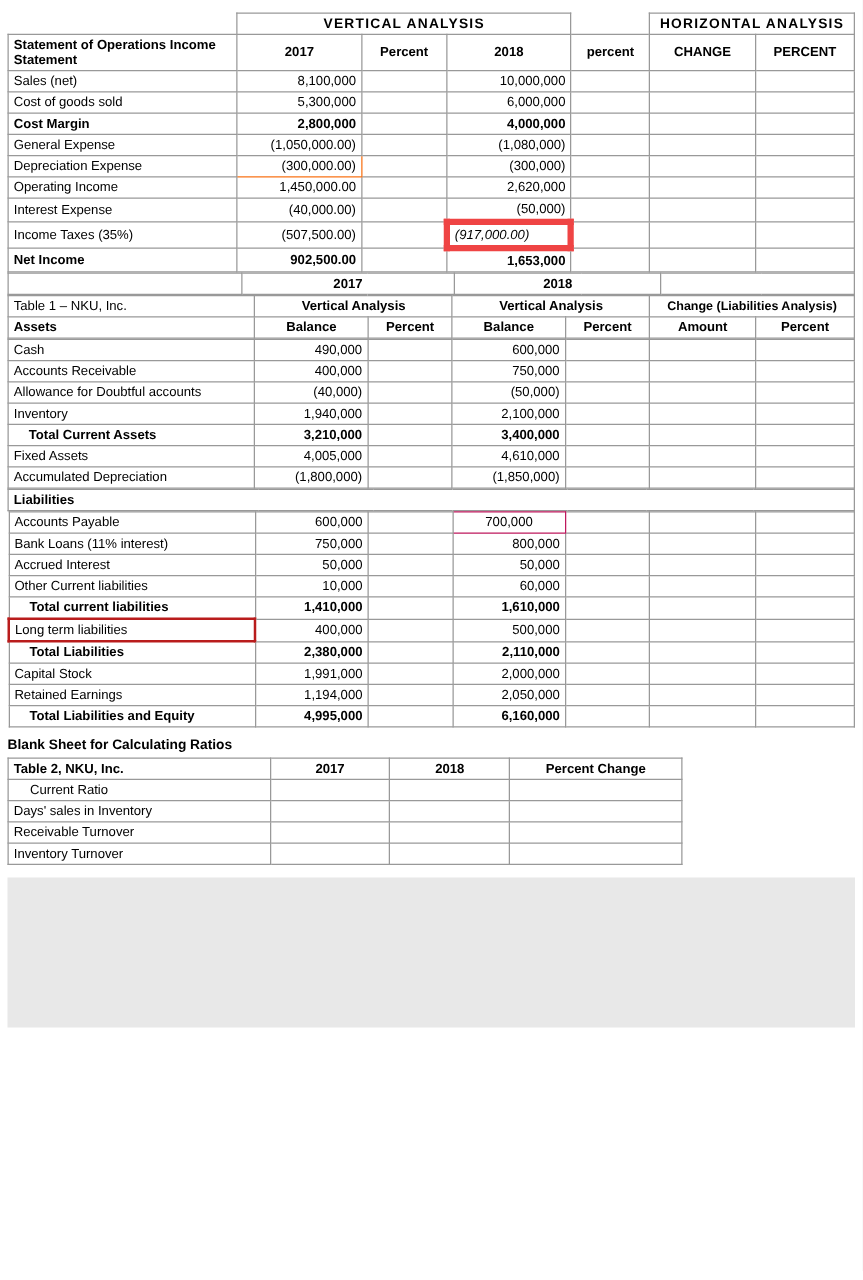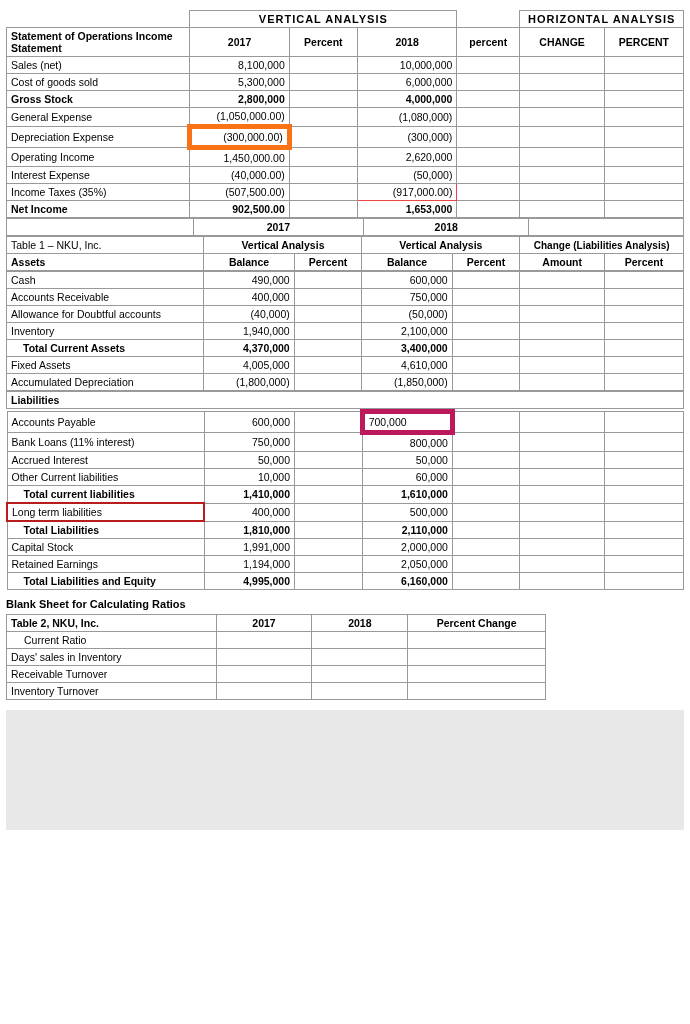--- a/index.html
+++ b/index.html
@@ -88,40 +88,40 @@
         <tr>
     <td style="border:1px solid #999;">Cost of goods sold</td>
     <td style="text-align:right; border:1px solid #999;">5,300,000</td>
     <td style="border:1px solid #999;"></td>
     <td style="text-align:right; border:1px solid #999;">6,000,000</td>
     <td style="border:1px solid #999;"></td>
     <td style="border:1px solid #999;"></td>
     <td style="border:1px solid #999;"></td>
   </tr>
         <tr>
-    <td style="border:1px solid #999;font-weight:bold;">Gross Stock</td>
+    <td style="border:1px solid #999;font-weight:bold;">Cost Margin</td>
     <td style="text-align:right; border:1px solid #999;font-weight:bold;">2,800,000</td>
     <td style="border:1px solid #999;"></td>
     <td style="text-align:right; border:1px solid #999;font-weight:bold;">4,000,000</td>
     <td style="border:1px solid #999;"></td>
     <td style="border:1px solid #999;"></td>
     <td style="border:1px solid #999;"></td>
   </tr>
         <tr>
     <td style="border:1px solid #999;">General Expense</td>
     <td style="text-align:right; border:1px solid #999;">(1,050,000.00)</td>
     <td style="border:1px solid #999;"></td>
     <td style="text-align:right; border:1px solid #999;">(1,080,000)</td>
     <td style="border:1px solid #999;"></td>
     <td style="border:1px solid #999;"></td>
     <td style="border:1px solid #999;"></td>
   </tr>
         <tr>
     <td style="border:1px solid #999;">Depreciation Expense</td>
-    <td style="text-align:right; border:5px solid #f97316;">(300,000.00)</td>
+    <td style="text-align:right; border:1px solid #f97316;">(300,000.00)</td>
     <td style="border:1px solid #999;"></td>
     <td style="text-align:right; border:1px solid #999;">(300,000)</td>
     <td style="border:1px solid #999;"></td>
     <td style="border:1px solid #999;"></td>
     <td style="border:1px solid #999;"></td>
   </tr>
         <tr>
     <td style="border:1px solid #999;">Operating Income</td>
     <td style="text-align:right; border:1px solid #999;">1,450,000.00</td>
     <td style="border:1px solid #999;"></td>
@@ -136,21 +136,21 @@
     <td style="border:1px solid #999;"></td>
     <td style="text-align:right; border:1px solid #999;">(50,000)</td>
     <td style="border:1px solid #999;"></td>
     <td style="border:1px solid #999;"></td>
     <td style="border:1px solid #999;"></td>
   </tr>
         <tr>
     <td style="border:1px solid #999;">Income Taxes (35%)</td>
     <td style="text-align:right; border:1px solid #999;">(507,500.00)</td>
     <td style="border:1px solid #999;"></td>
-    <td style="text-align:right; border:1px solid #ef4444;">(917,000.00)</td>
+    <td style="border:5px solid #ef4444;font-style:italic;">(917,000.00)</td>
     <td style="border:1px solid #999;"></td>
     <td style="border:1px solid #999;"></td>
     <td style="border:1px solid #999;"></td>
   </tr>
         <tr>
     <td style="border:1px solid #999;font-weight:bold;">Net Income</td>
     <td style="text-align:right; border:1px solid #999;font-weight:bold;">902,500.00</td>
     <td style="border:1px solid #999;"></td>
     <td style="text-align:right; border:1px solid #999;font-weight:bold;">1,653,000</td>
     <td style="border:1px solid #999;"></td>
@@ -251,21 +251,21 @@
     <td style="border:1px solid #999;">Inventory</td>
     <td style="text-align:right; border:1px solid #999;">1,940,000</td>
     <td style="border:1px solid #999;"></td>
     <td style="text-align:right; border:1px solid #999;">2,100,000</td>
     <td style="border:1px solid #999;"></td>
     <td style="border:1px solid #999;"></td>
     <td style="border:1px solid #999;"></td>
   </tr>
         <tr>
     <td style="border:1px solid #999;font-weight:bold;padding-left:16px;">Total Current Assets</td>
-    <td style="text-align:right; border:1px solid #999;font-weight:bold;">4,370,000</td>
+    <td style="text-align:right; border:1px solid #999;font-weight:bold;">3,210,000</td>
     <td style="border:1px solid #999;"></td>
     <td style="text-align:right; border:1px solid #999;font-weight:bold;">3,400,000</td>
     <td style="border:1px solid #999;"></td>
     <td style="border:1px solid #999;"></td>
     <td style="border:1px solid #999;"></td>
   </tr>
         <tr>
     <td style="border:1px solid #999;">Fixed Assets</td>
     <td style="text-align:right; border:1px solid #999;">4,005,000</td>
     <td style="border:1px solid #999;"></td>
@@ -311,21 +311,21 @@
       <col style="width:80px">
       <col style="width:55px">
       <col style="width:75px">
       <col style="width:70px">
     </colgroup>
     <tbody id="liabilities-tbody">
     <tr>
     <td style="border:1px solid #999;">Accounts Payable</td>
     <td style="text-align:right; border:1px solid #999;">600,000</td>
     <td style="border:1px solid #999;"></td>
-    <td style="text-align:left; border:5px solid #be185d;">700,000</td>
+    <td style="text-align:center; border:1px solid #be185d;">700,000</td>
     <td style="border:1px solid #999;"></td>
     <td style="border:1px solid #999;"></td>
     <td style="border:1px solid #999;"></td>
   </tr>
         <tr>
     <td style="border:1px solid #999;">Bank Loans (11% interest)</td>
     <td style="text-align:right; border:1px solid #999;">750,000</td>
     <td style="border:1px solid #999;"></td>
     <td style="text-align:right; border:1px solid #999;">800,000</td>
     <td style="border:1px solid #999;"></td>
@@ -363,21 +363,21 @@
     <td style="border:2px solid #b91c1c;">Long term liabilities</td>
     <td style="text-align:right; border:1px solid #999;">400,000</td>
     <td style="border:1px solid #999;"></td>
     <td style="text-align:right; border:1px solid #999;">500,000</td>
     <td style="border:1px solid #999;"></td>
     <td style="border:1px solid #999;"></td>
     <td style="border:1px solid #999;"></td>
   </tr>
         <tr>
     <td style="border:1px solid #999;font-weight:bold;padding-left:16px;">Total Liabilities</td>
-    <td style="text-align:right; border:1px solid #999;font-weight:bold;">1,810,000</td>
+    <td style="text-align:right; border:1px solid #999;font-weight:bold;">2,380,000</td>
     <td style="border:1px solid #999;"></td>
     <td style="text-align:right; border:1px solid #999;font-weight:bold;">2,110,000</td>
     <td style="border:1px solid #999;"></td>
     <td style="border:1px solid #999;"></td>
     <td style="border:1px solid #999;"></td>
   </tr>
         <tr>
     <td style="border:1px solid #999;">Capital Stock</td>
     <td style="text-align:right; border:1px solid #999;">1,991,000</td>
     <td style="border:1px solid #999;"></td>

